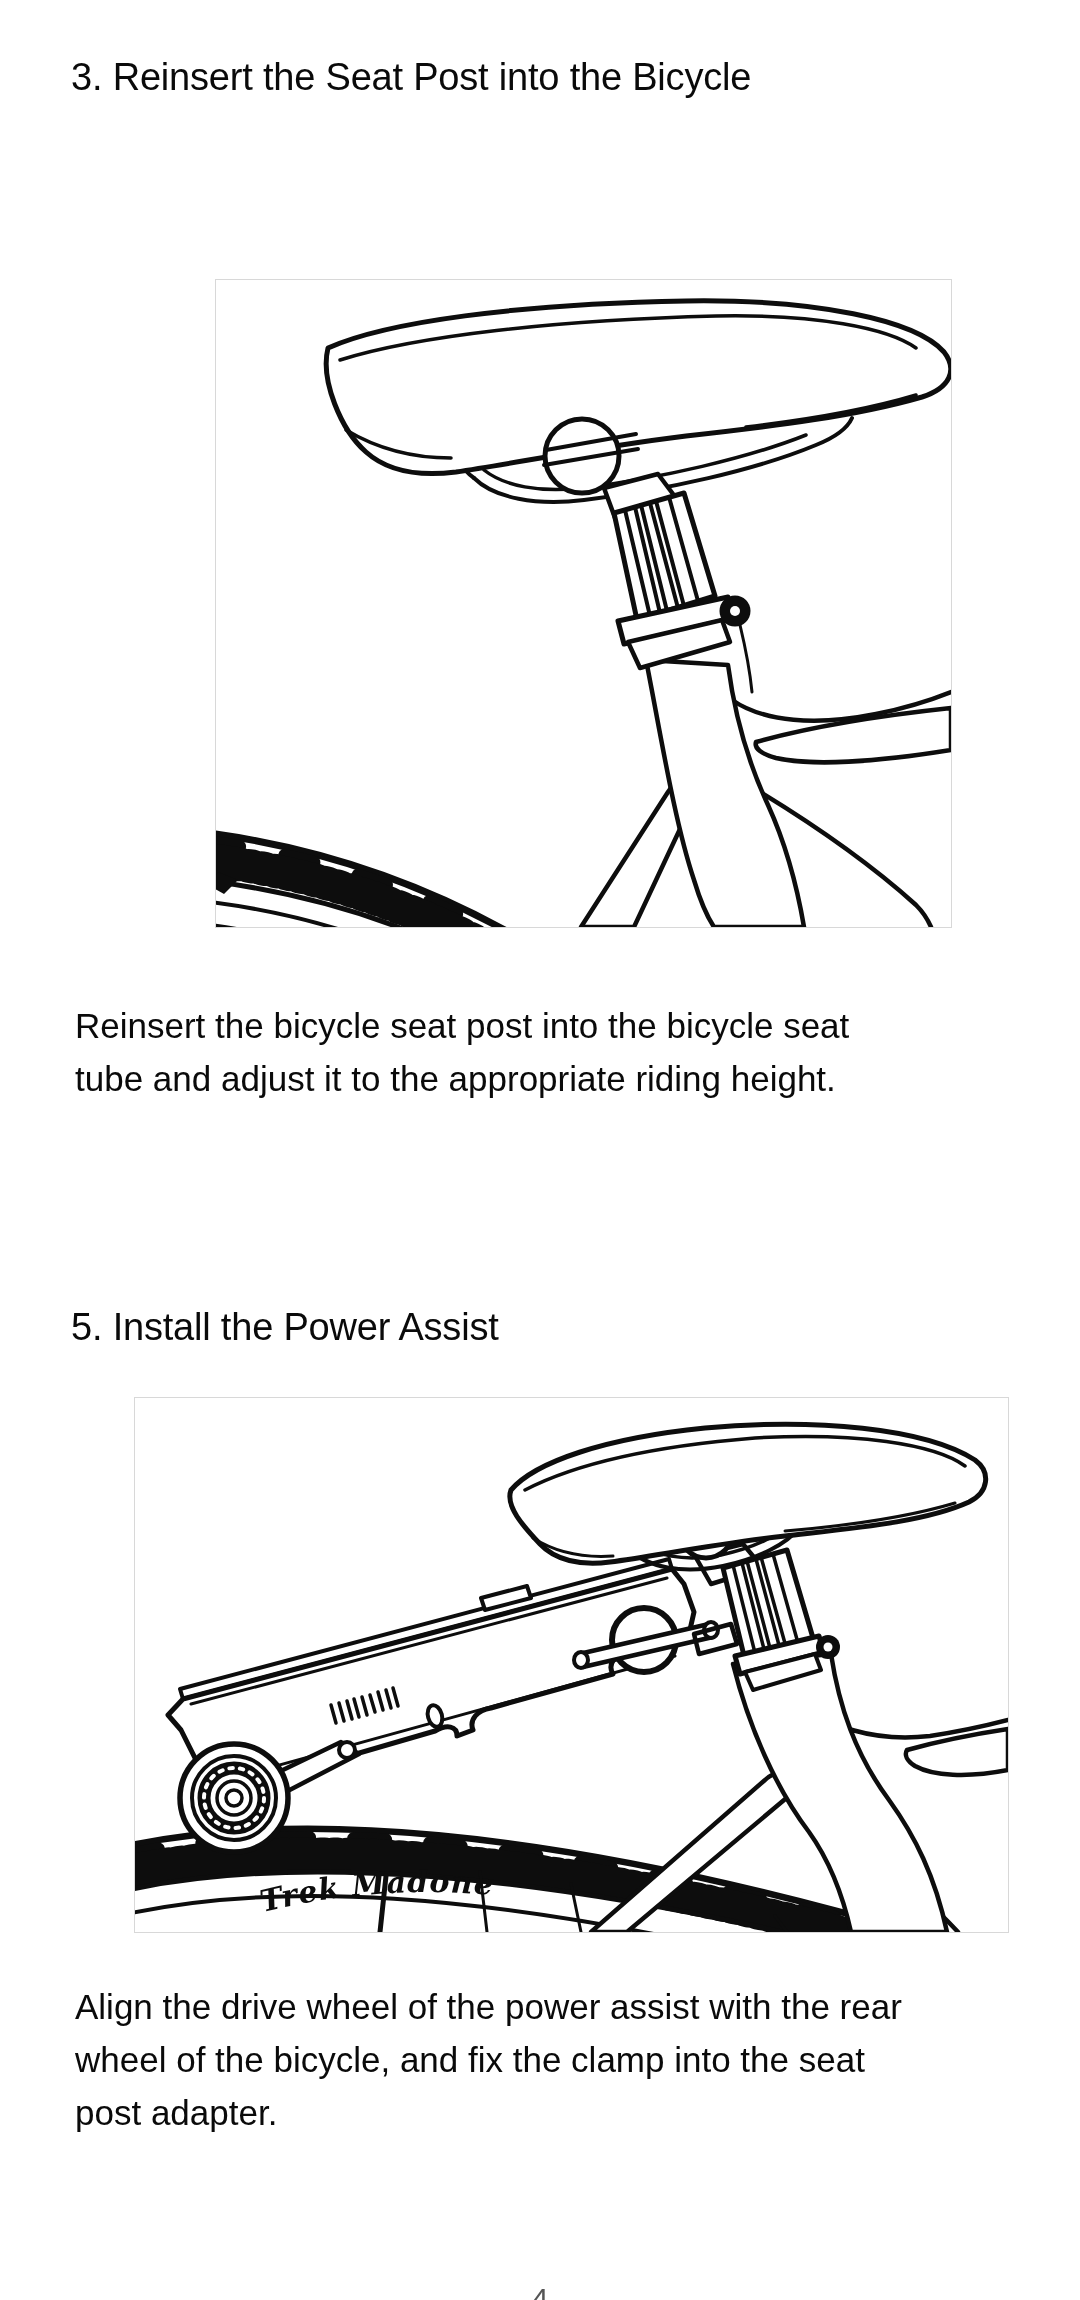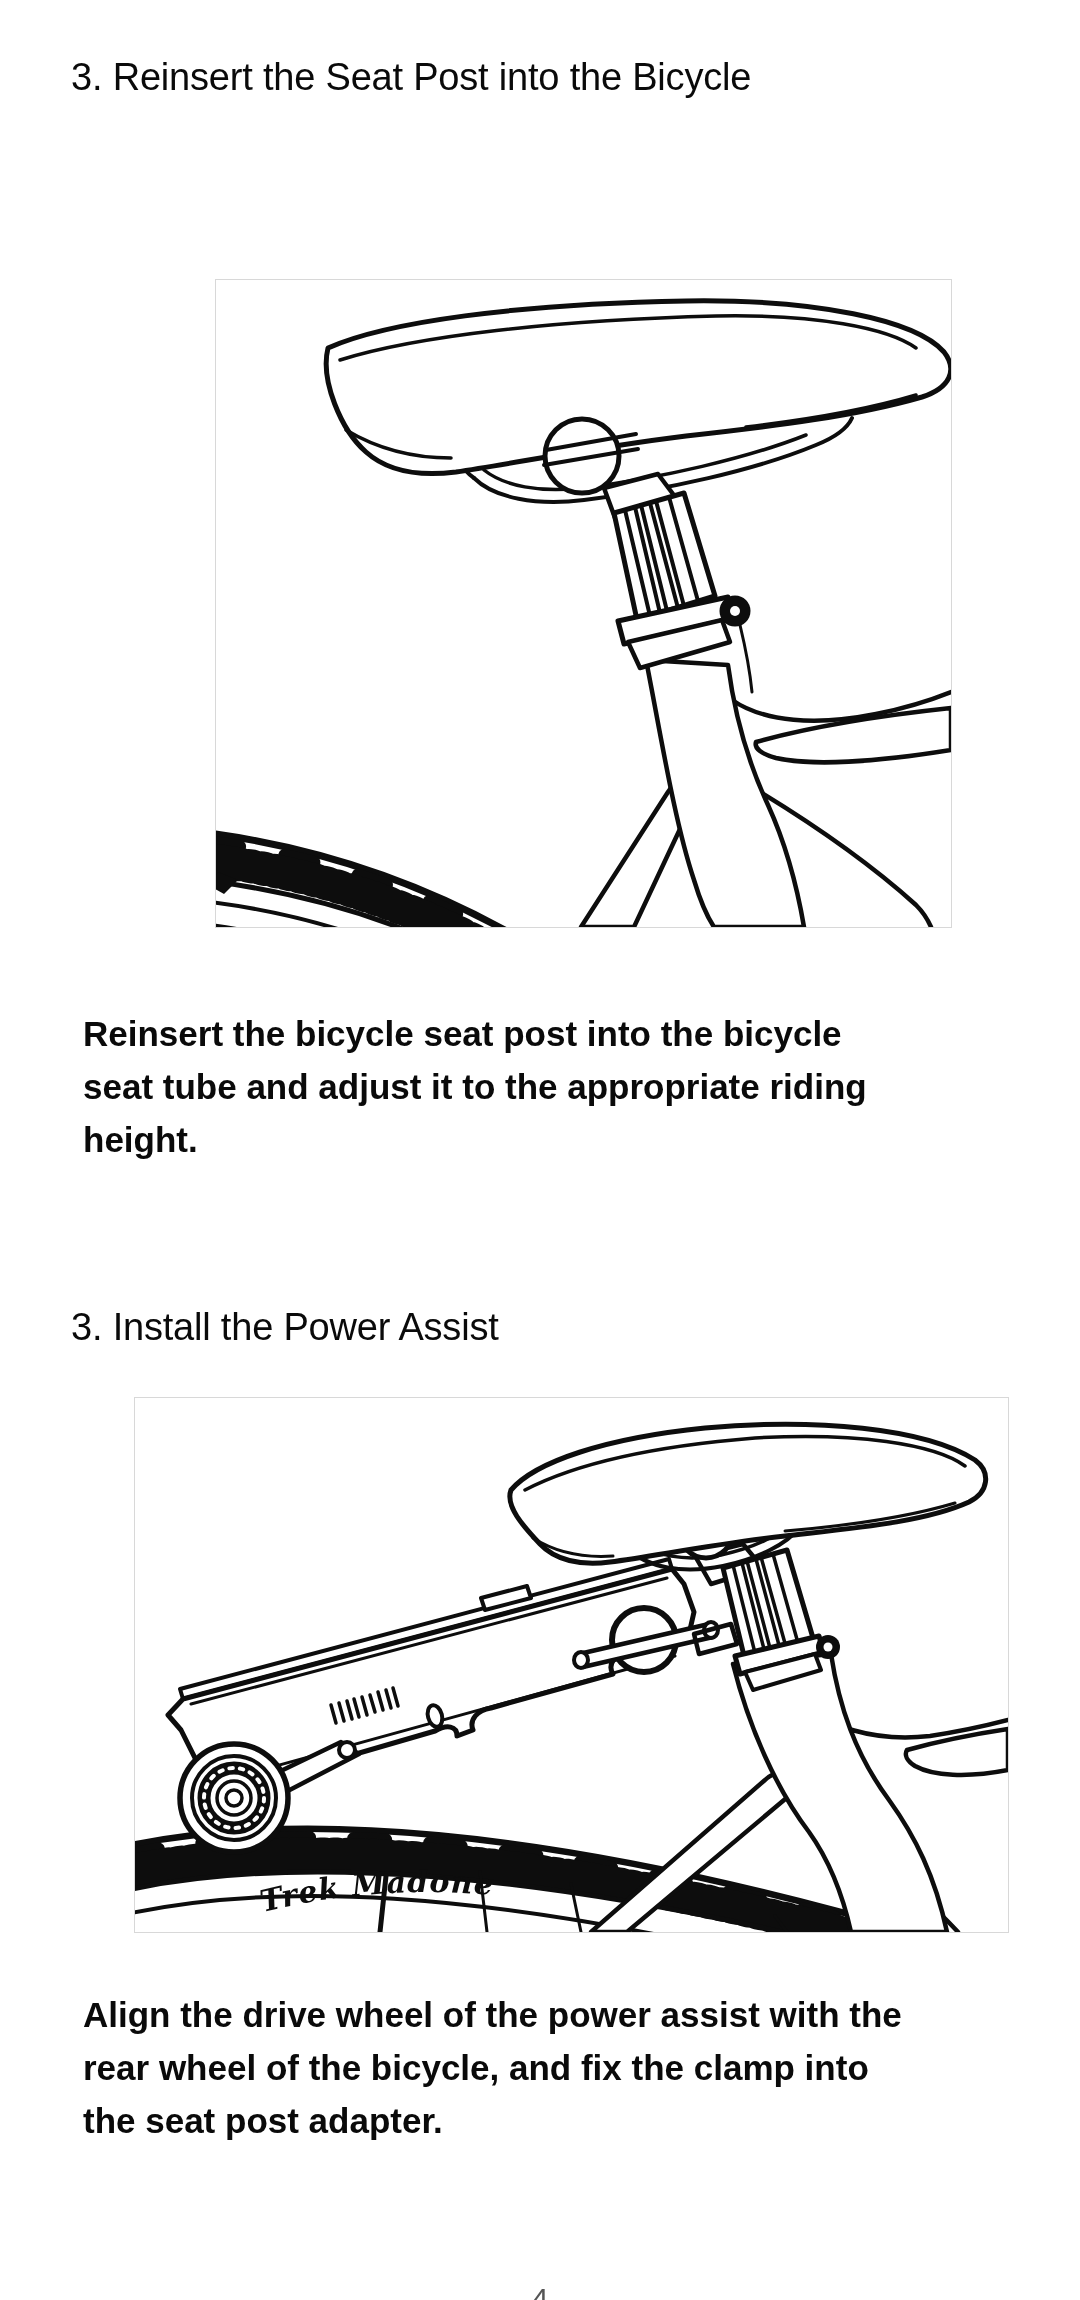--- a/index.html
+++ b/index.html
@@ -16,22 +16,22 @@
   .h3 { left:71px; top:56px; }
   .h4 { left:71px; top:1306px; }
   .fig {
     position:absolute; border:1px solid #d8d8d8; background:#ffffff;
     box-sizing:border-box;
   }
   .fig1 { left:175px; top:263px; width:737px; height:649px; }
   .fig2 { left:94px;  top:1381px; width:875px; height:536px; }
   .fig svg { display:block; width:100%; height:100%; }
   p.body {
-    position:absolute; margin:12px;
-    font-size:35px; line-height:53px; font-weight:700; color:#0a0a0a;
+    position:absolute; margin:4px;
+    font-size:35px; line-height:53px; font-weight:400; color:#0a0a0a;
   }
   .p1 { left:71px; top:995px;  width:836px; }
   .p2 { left:71px; top:1976px; width:836px; }
   .page-number {
     position:absolute; top:2282px; left:0; width:1080px;
     text-align:center; font-size:30px; color:#555555;
   }
   .lineart { stroke:#0d0d0d; stroke-linecap:round; stroke-linejoin:round; fill:none; }
 </style>
 </head>
@@ -97,21 +97,21 @@
           <circle cx="519" cy="331" r="15.5" fill="#0d0d0d" stroke="none"></circle>
           <circle cx="519" cy="331" r="5" fill="#ffffff" stroke="none"></circle>
         </g>
       </svg>
     </figure>
 
     <p class="body p1">Reinsert the bicycle seat post into the bicycle seat tube and adjust it to the appropriate riding height.</p>
   </section>
 
   <section>
-    <h2 class="h4">3. Install the Power Assist</h2>
+    <h2 class="h4">5. Install the Power Assist</h2>
 
     <figure class="fig fig2">
       <svg viewBox="0 0 873 534" preserveAspectRatio="none">
 
         <g class="lineart">
           <path d="M -8,448 C 150,414 400,424 785,536" stroke-width="6.5"></path>
           <path d="M -8,457 C 150,423 398,433 776,540" stroke-width="13" stroke-dasharray="32 44"></path>
           <path d="M -8,474 C 150,440 396,450 764,550" stroke-width="34" stroke-dasharray="4 9"></path>
           <path d="M -8,492 C 150,458 392,468 748,558" stroke-width="5"></path>
           <path d="M -8,516 C 140,484 340,492 640,562" stroke-width="4"></path>

